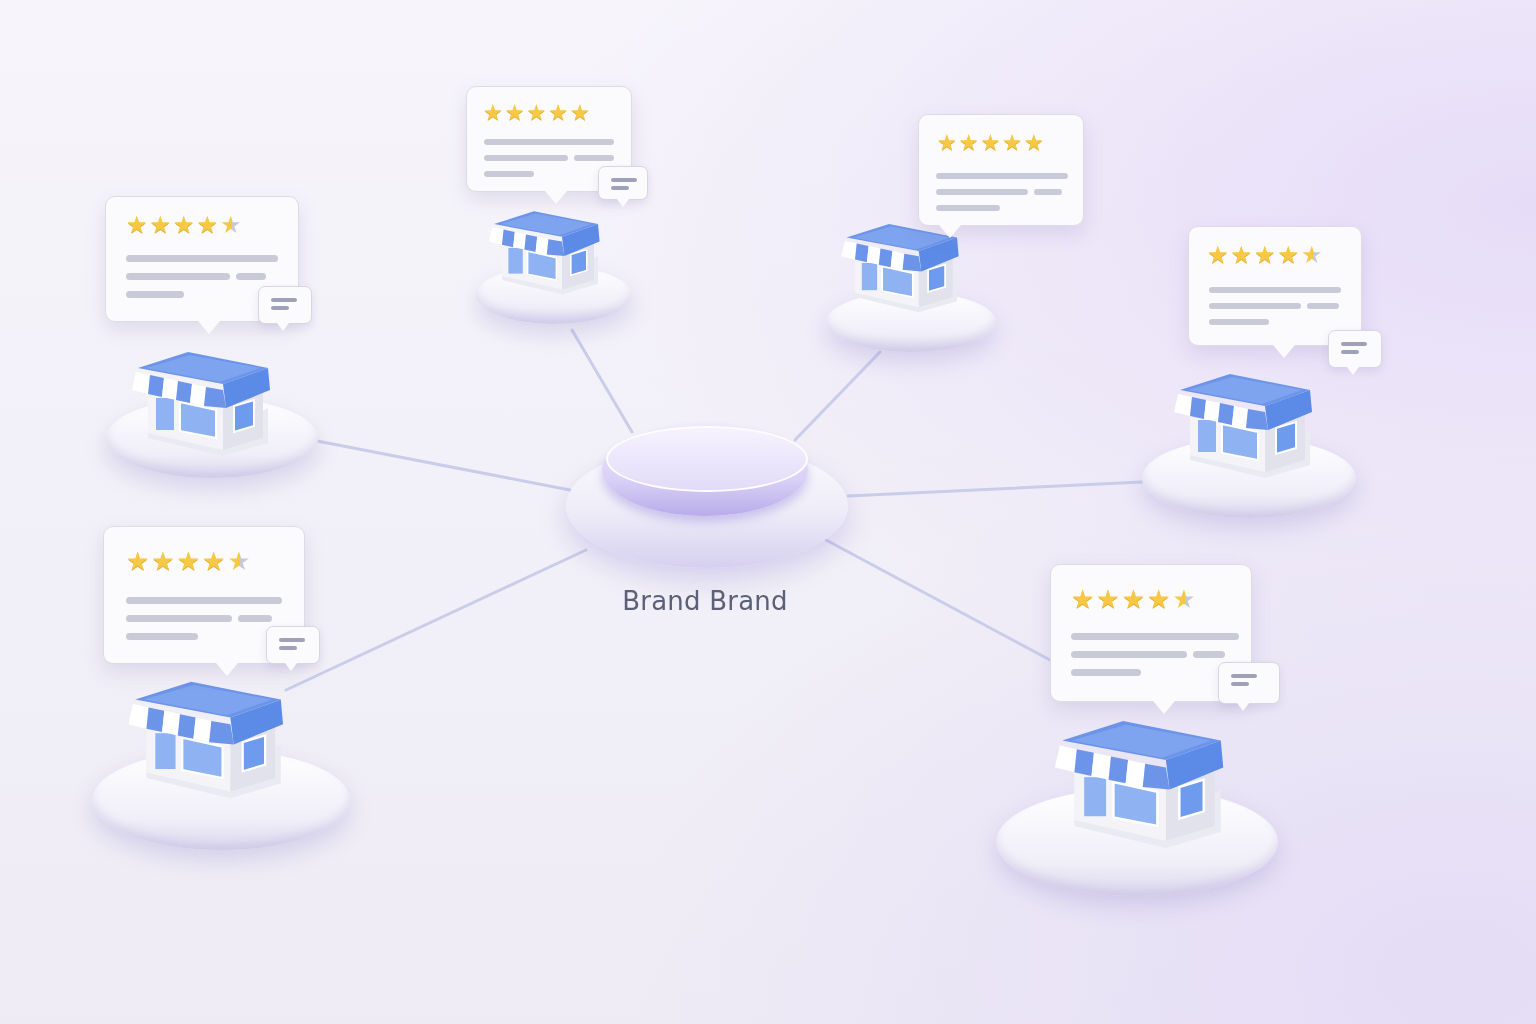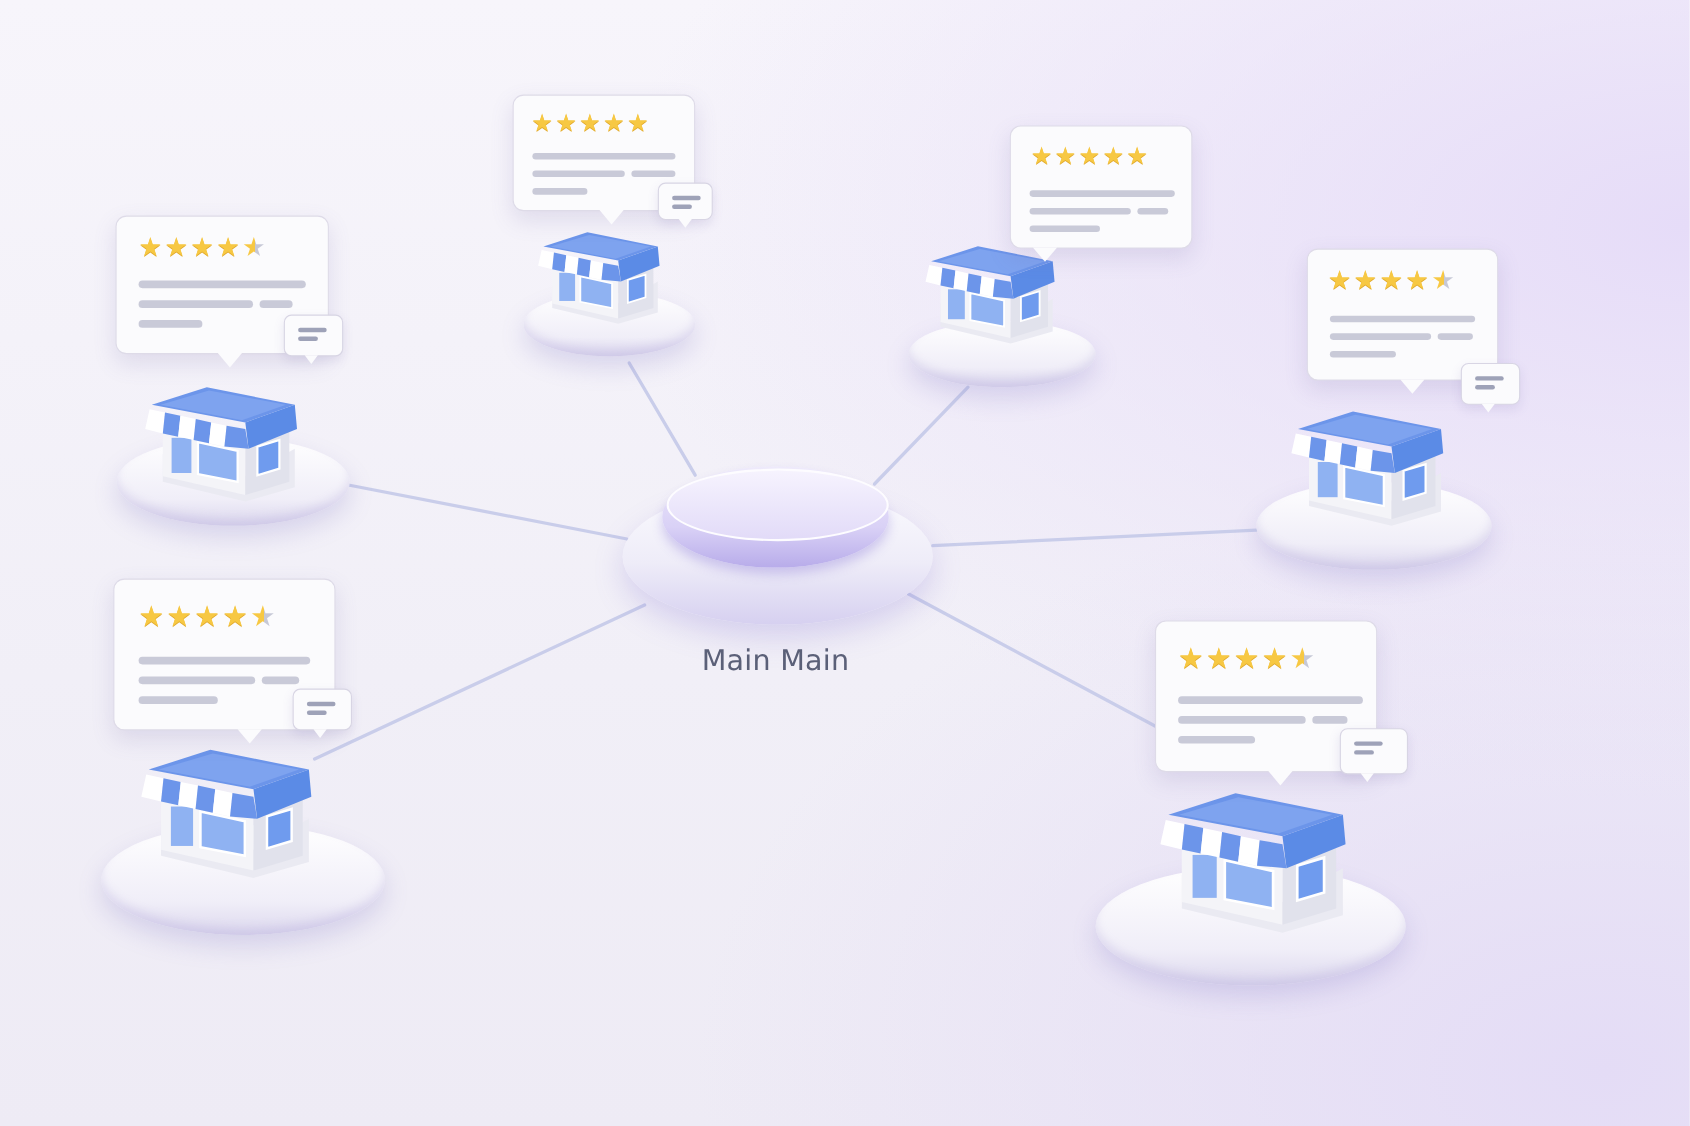--- a/index.html
+++ b/index.html
@@ -43,21 +43,21 @@
     <line x1="1142" y1="482" x2="848" y2="496"></line>
     <line x1="286" y1="690" x2="586" y2="550"></line>
     <line x1="1050" y1="660" x2="826" y2="540"></line>
   </g>
 </svg>
 
 <div>
   <div class="hub-base"></div>
   <div class="hub-top"></div>
   <div class="hub-face"></div>
-  <div class="hub-label">Main Main</div>
+  <div class="hub-label">Brand Brand</div>
 </div>
 
 <div class="node" style="left:100px;top:190px;">
   <div class="disc" style="left:6px;top:208px;width:212px;height:80px;"></div>
   <div class="shop" style="left:28px;top:148px;">
 <svg width="150" height="120" viewBox="0 0 150 120">
   <polygon points="20,75 95,95 140,70 140,105 95,118 20,100" fill="#eaeaf2"></polygon>
   <polygon points="20,45 95,60 95,112 20,95" fill="#f4f4f8"></polygon>
   <polygon points="95,60 135,45 135,100 95,112" fill="#e1e2ec"></polygon>
   <rect x="28" y="60" width="18" height="32" fill="#8fb2f2"></rect>

